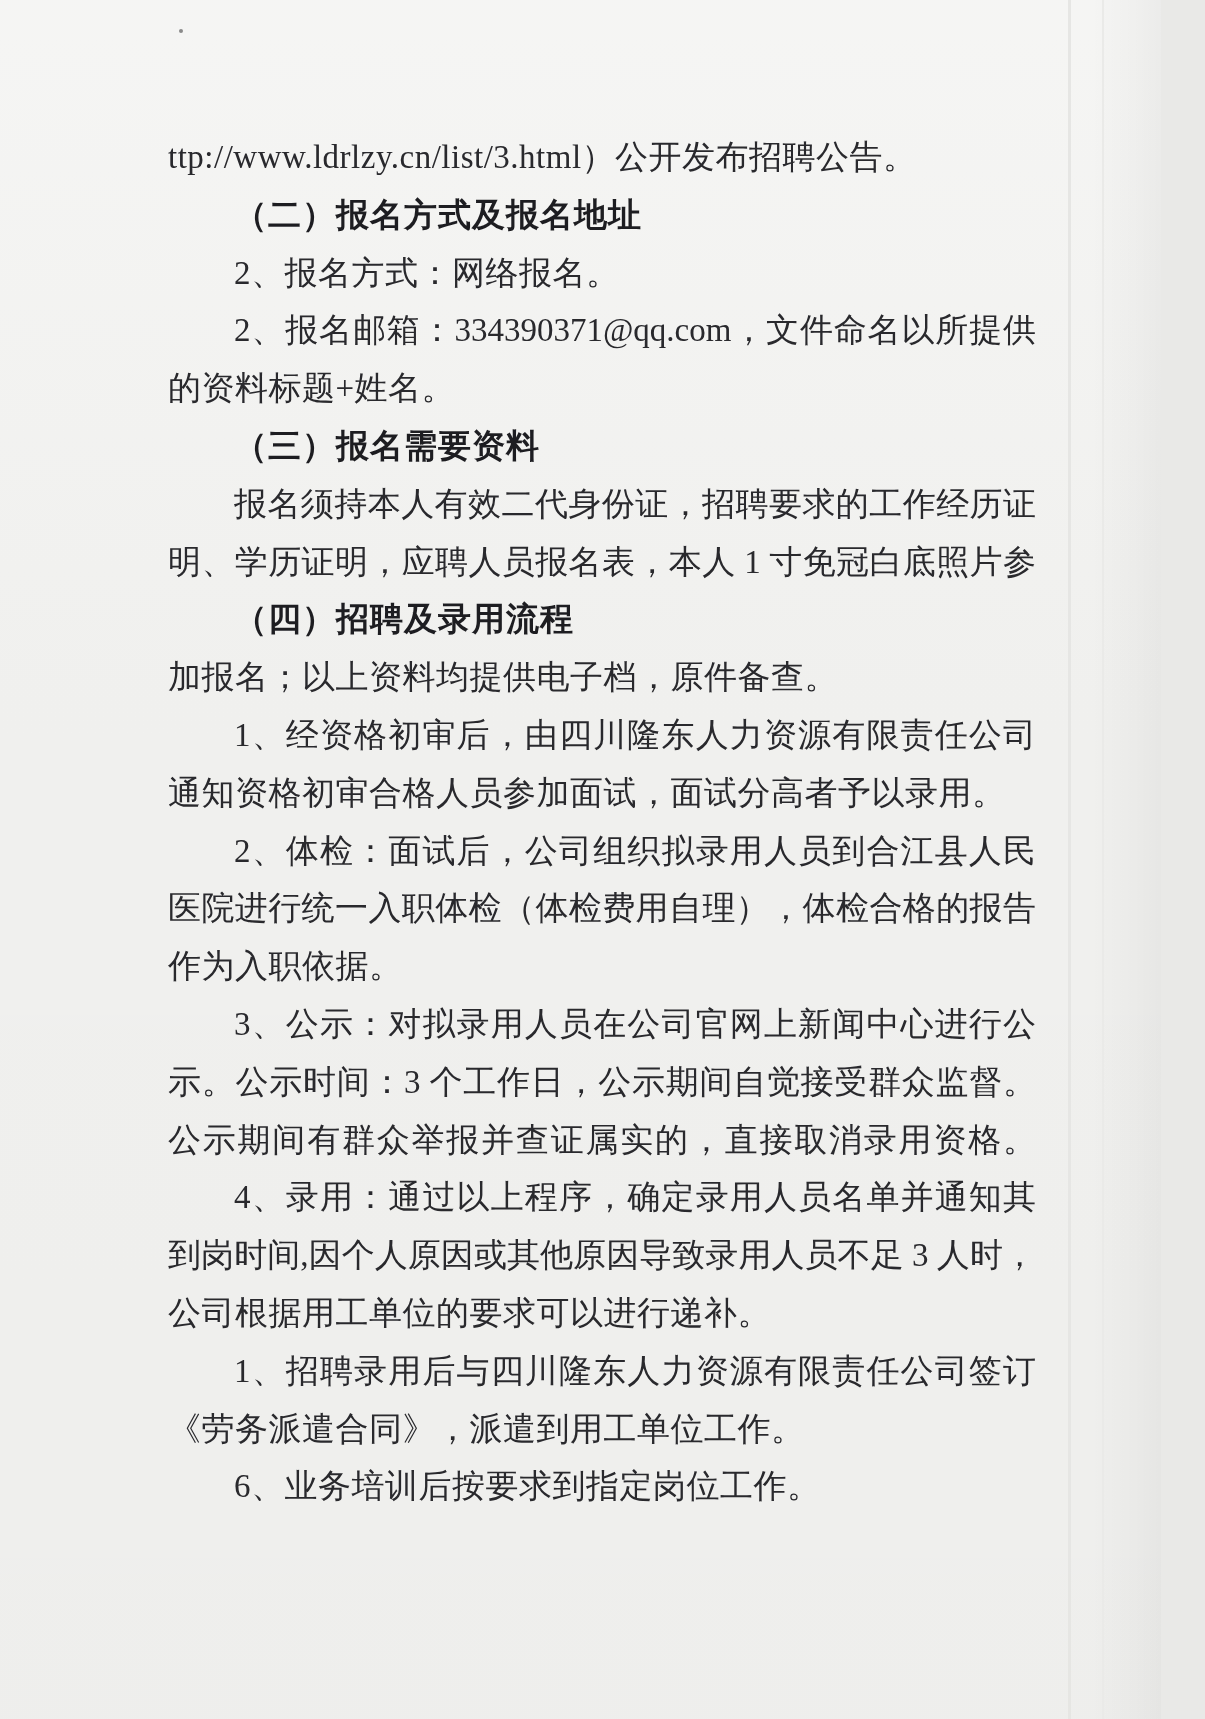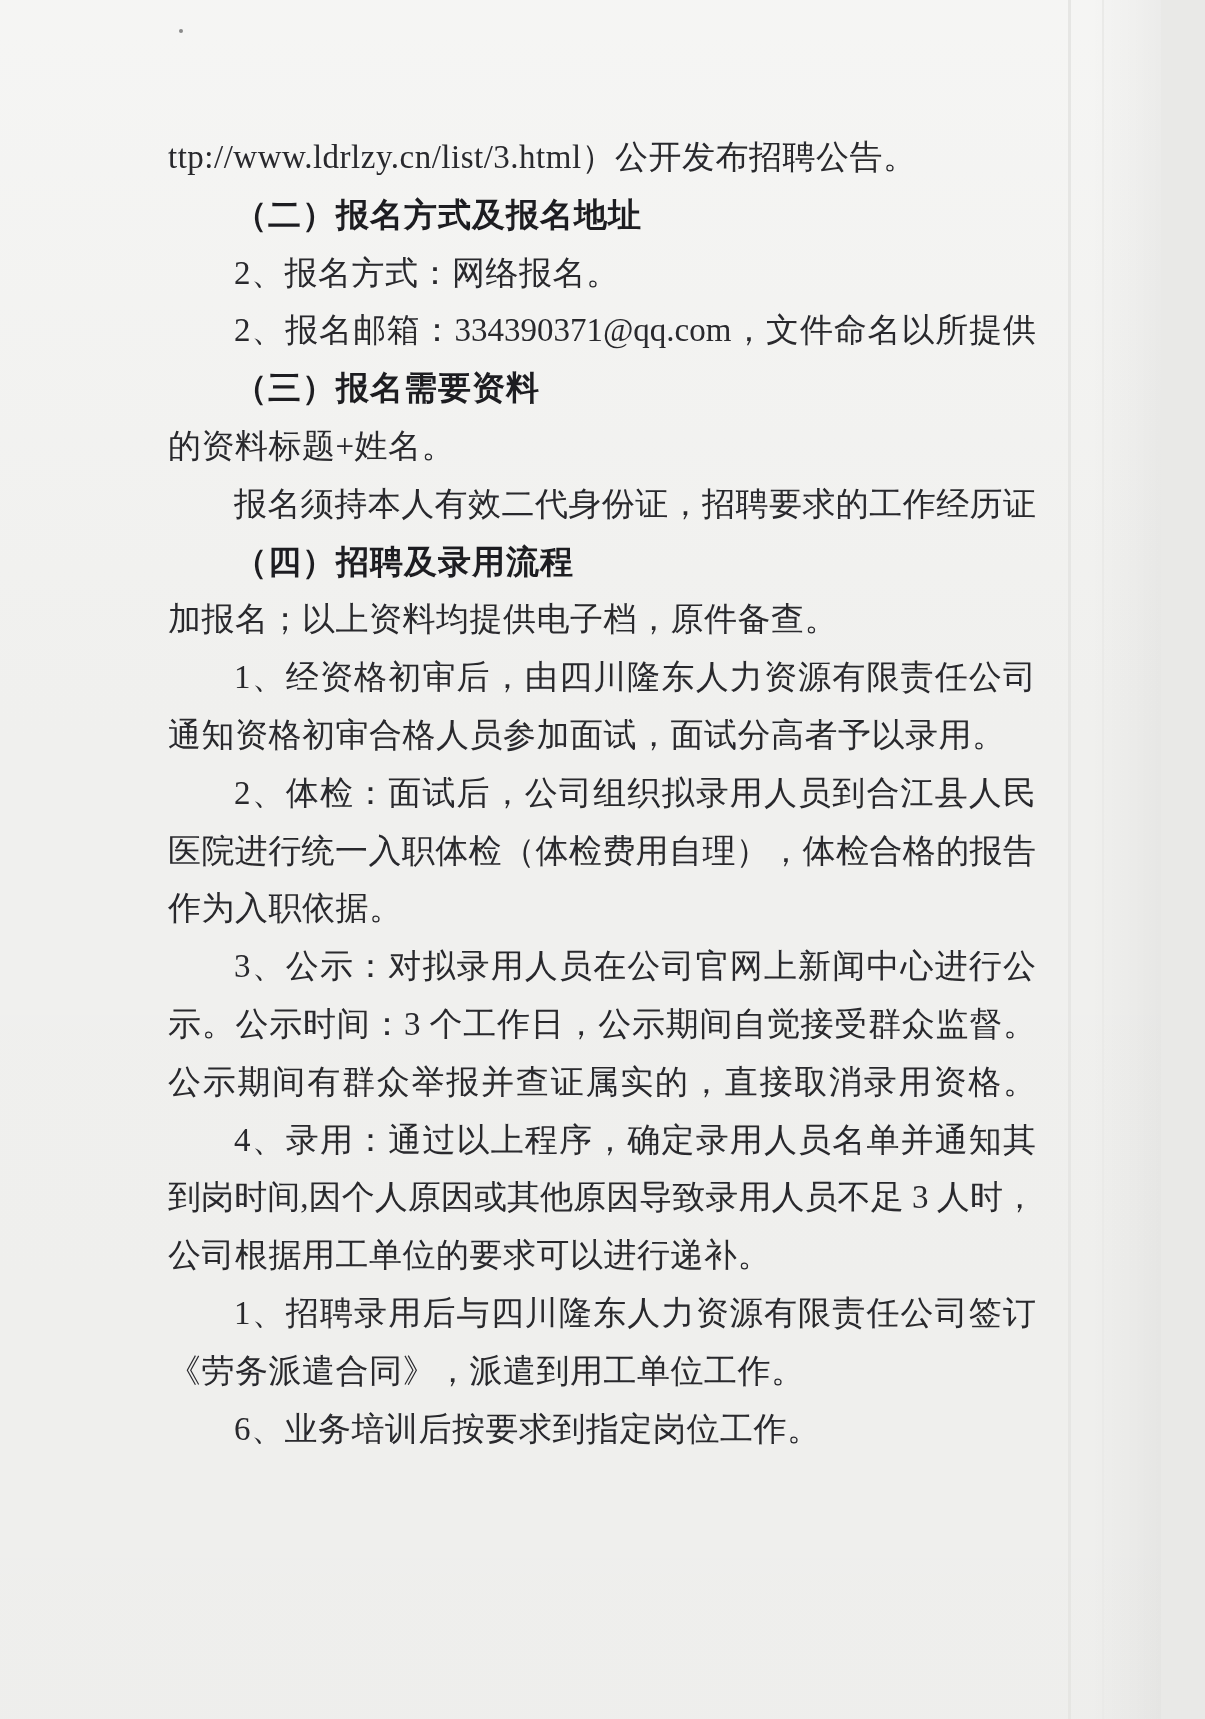--- a/index.html
+++ b/index.html
@@ -72,23 +72,24 @@
 <div class="page">
   <div class="scan-streak"></div>
   <div class="scan-streak2"></div>
   <div class="speck"></div>
 
   <div class="content">
     <div class="line">ttp://www.ldrlzy.cn/list/3.html）公开发布招聘公告。</div>
     <div class="line indent heading">（二）报名方式及报名地址</div>
     <div class="line indent">2、报名方式：网络报名。</div>
     <div class="line indent fill">2、报名邮箱：334390371@qq.com，文件命名以所提供</div>
+    <div class="line">的资料标题+姓名。</div>
     <div class="line indent heading">（三）报名需要资料</div>
-    <div class="line">的资料标题+姓名。</div>
     <div class="line indent fill">报名须持本人有效二代身份证，招聘要求的工作经历证</div>
+    <div class="line fill">明、学历证明，应聘人员报名表，本人 1 寸免冠白底照片参</div>
     <div class="line indent heading">（四）招聘及录用流程</div>
     <div class="line">加报名；以上资料均提供电子档，原件备查。</div>
     <div class="line indent fill">1、经资格初审后，由四川隆东人力资源有限责任公司</div>
     <div class="line">通知资格初审合格人员参加面试，面试分高者予以录用。</div>
     <div class="line indent fill">2、体检：面试后，公司组织拟录用人员到合江县人民</div>
     <div class="line fill">医院进行统一入职体检（体检费用自理），体检合格的报告</div>
     <div class="line">作为入职依据。</div>
     <div class="line indent fill">3、公示：对拟录用人员在公司官网上新闻中心进行公</div>
     <div class="line fill">示。公示时间：3 个工作日，公示期间自觉接受群众监督。</div>
     <div class="line fill">公示期间有群众举报并查证属实的，直接取消录用资格。</div>

